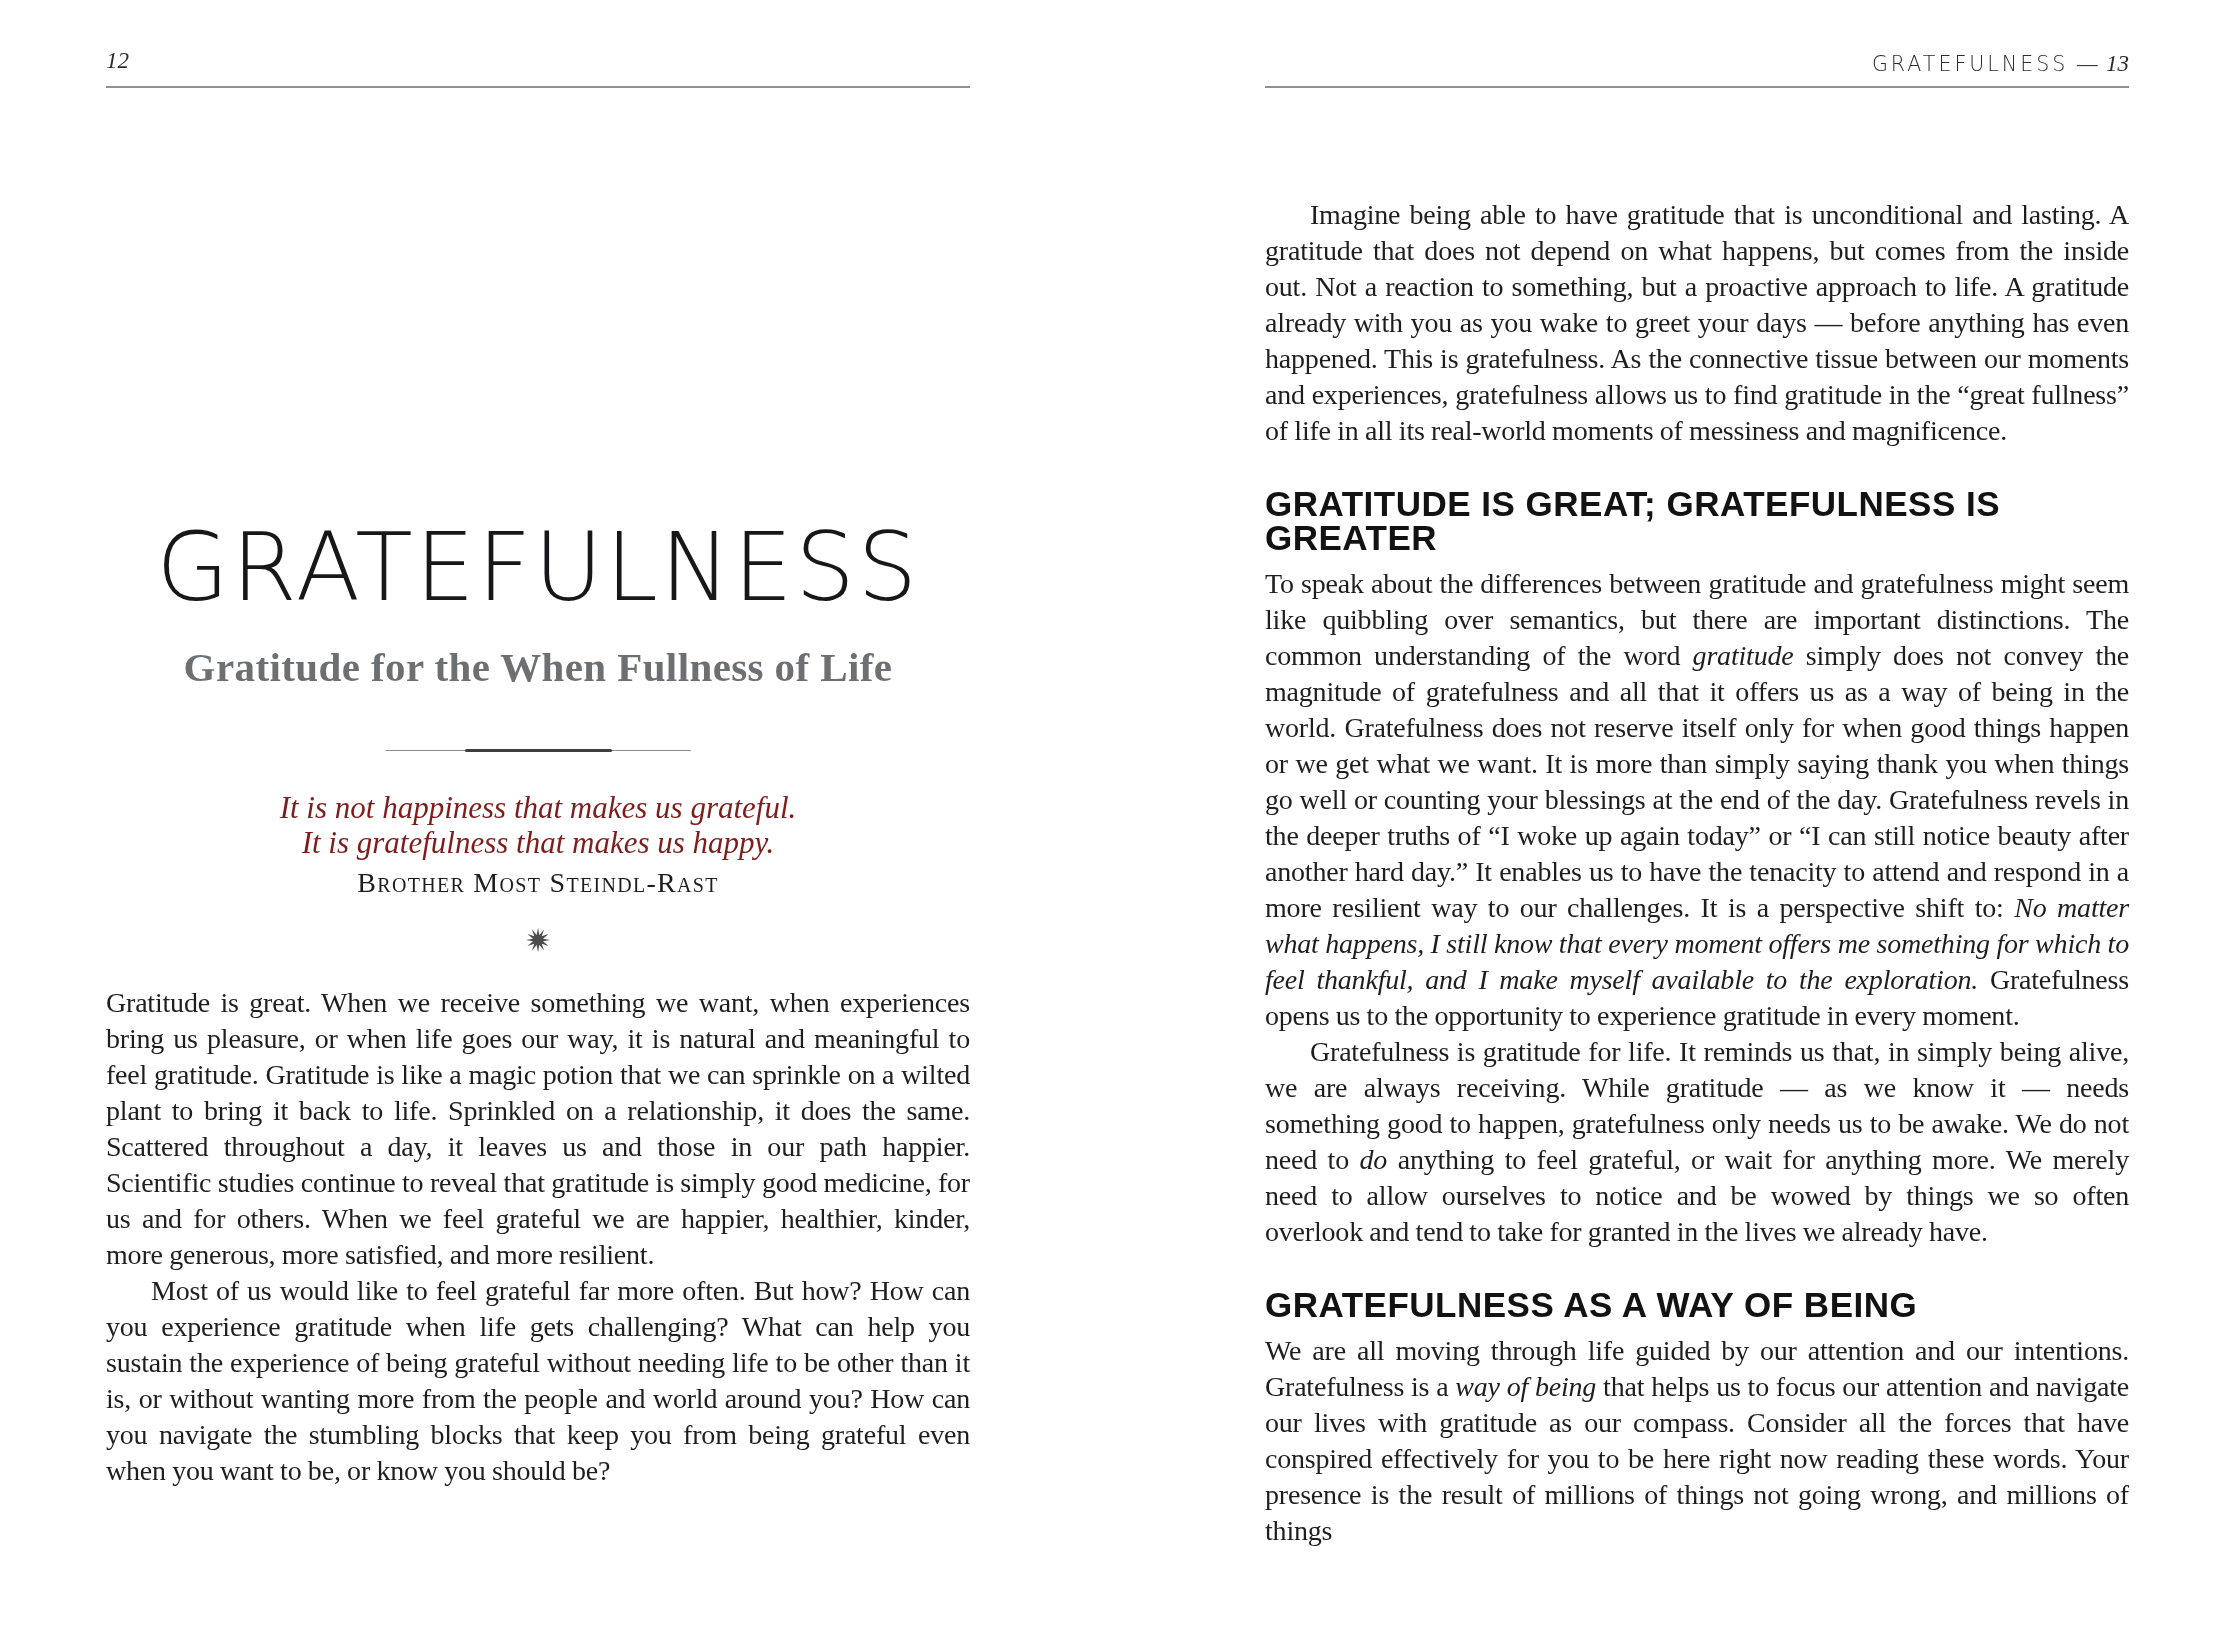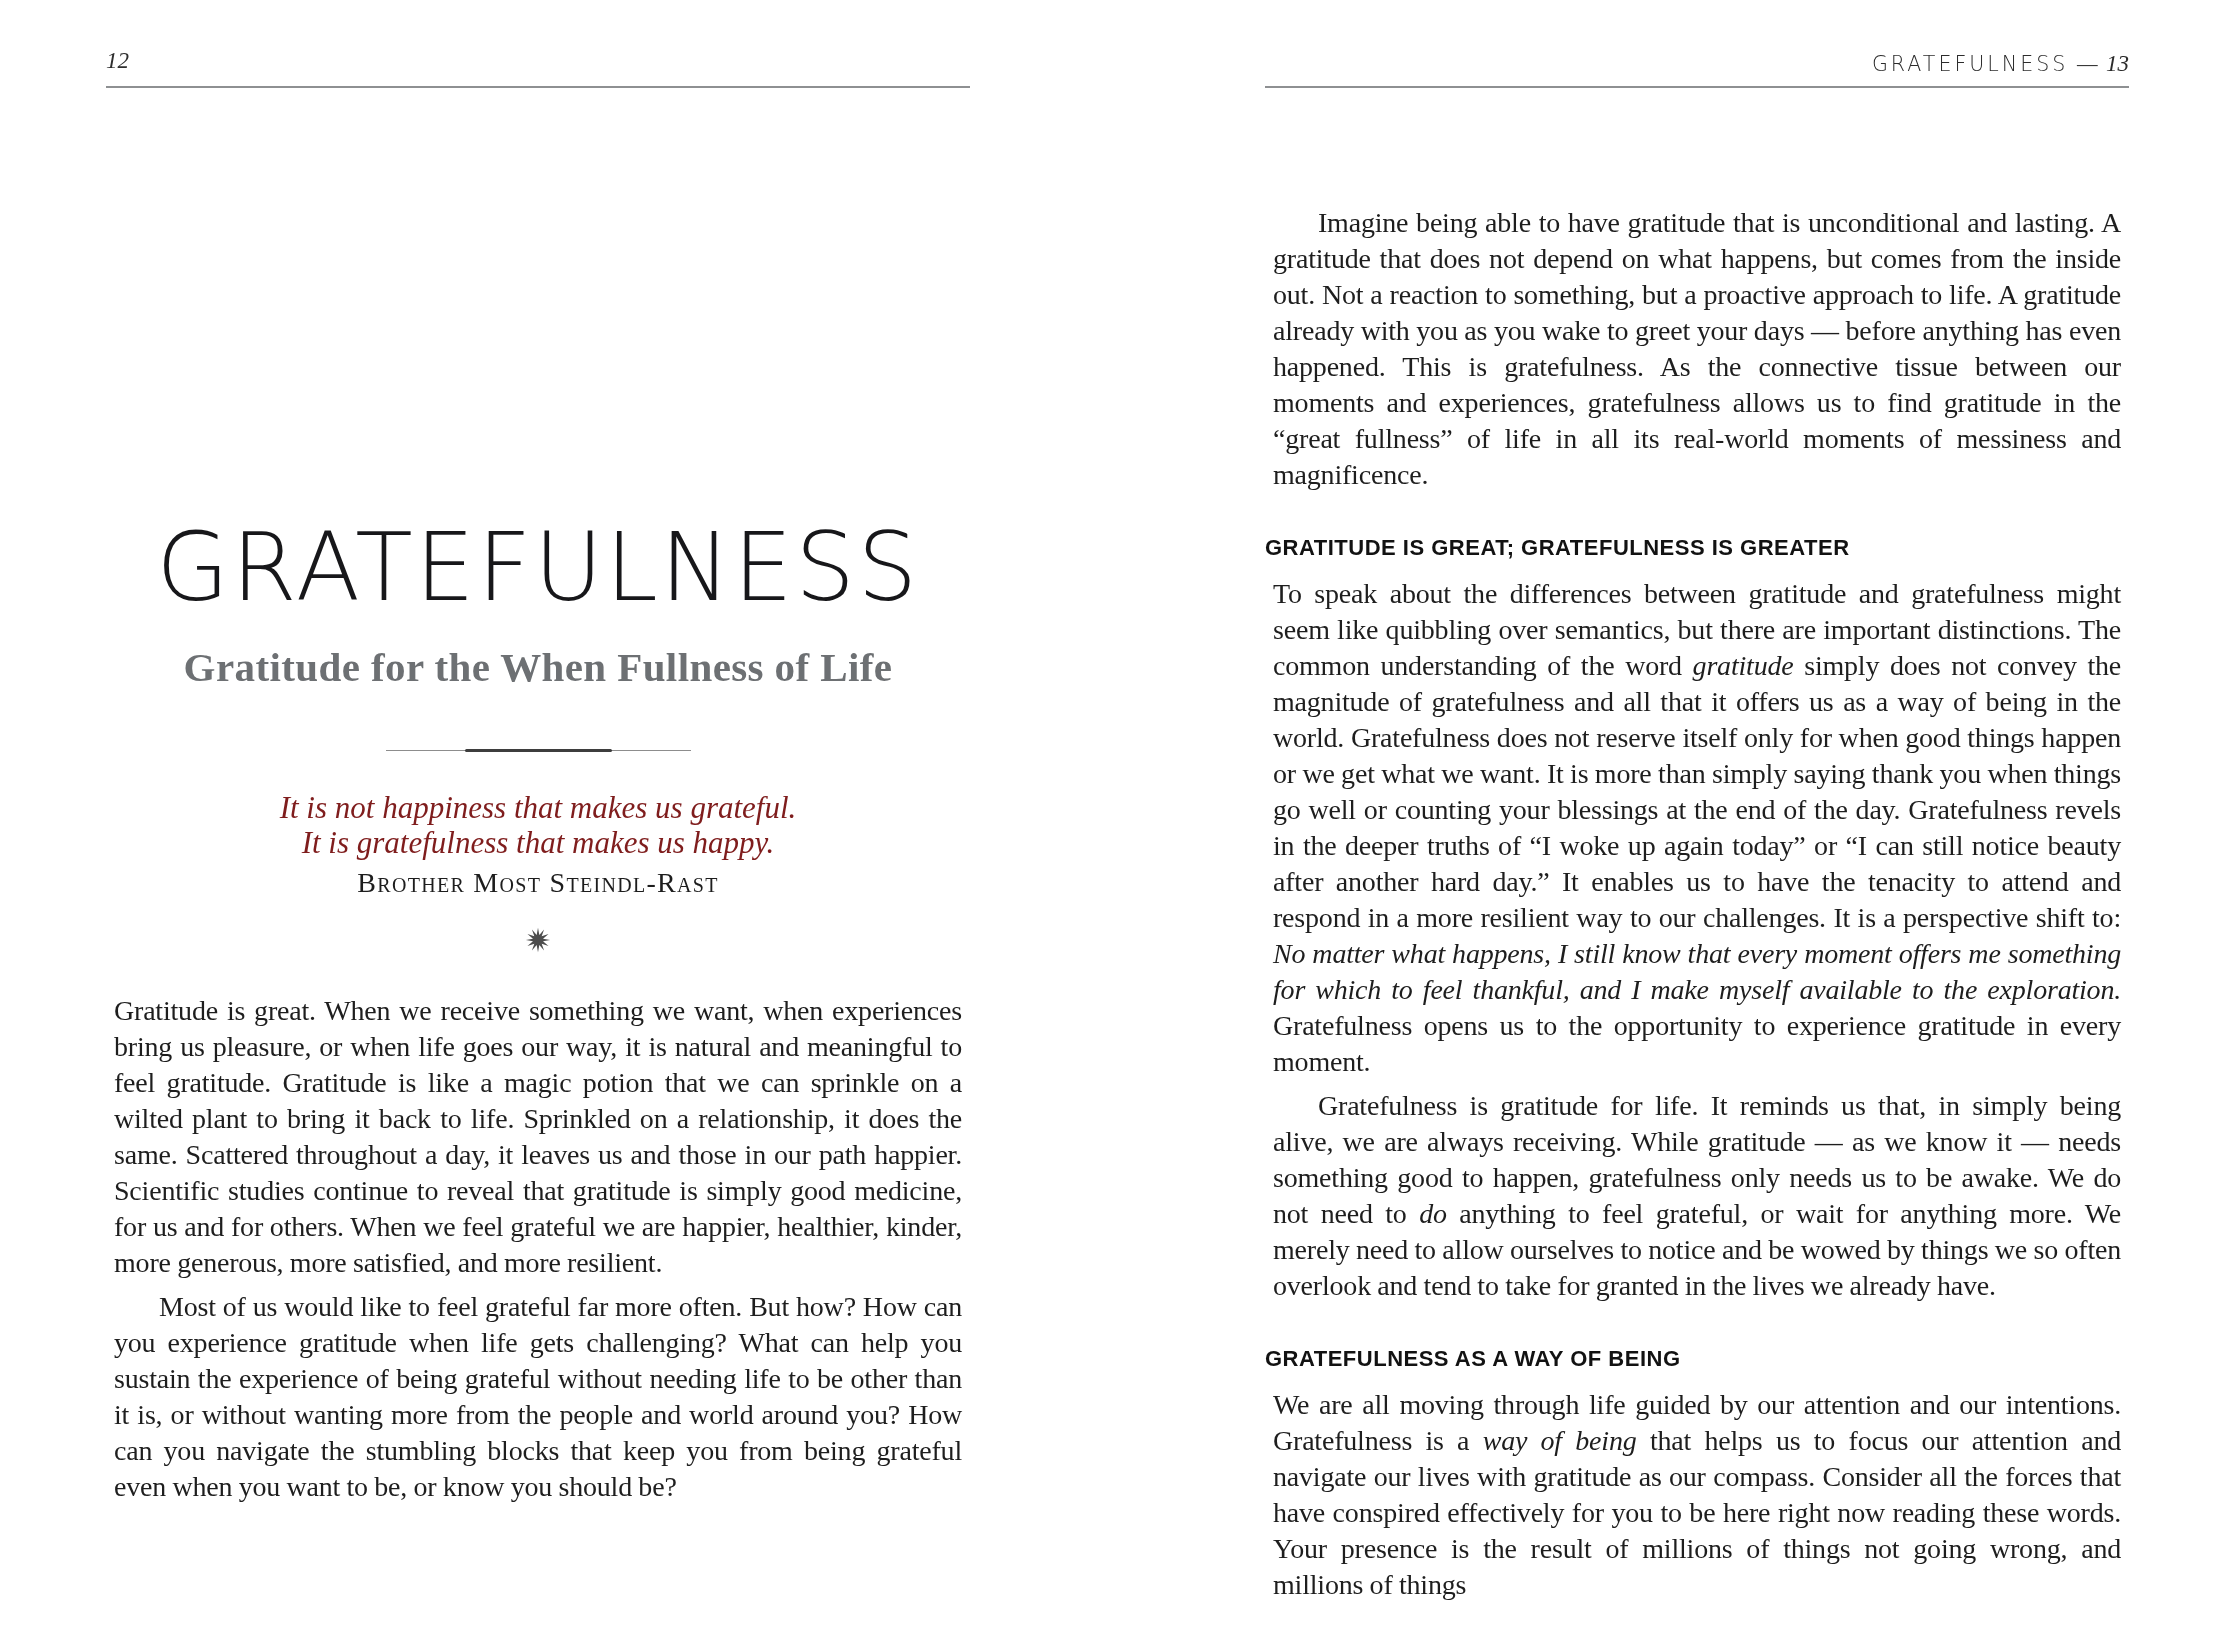--- a/index.html
+++ b/index.html
@@ -39,26 +39,26 @@
        font-style:italic;font-size:31px;line-height:35px;color:#7f1d1d;}
   .epigraph-attr{position:absolute;top:867px;width:100%;text-align:center;
        font-variant:small-caps;font-size:28px;letter-spacing:1.3px;color:#1d1d1d;}
   .ornament{position:absolute;top:927px;width:100%;text-align:center;}
   .ornament svg{display:inline-block;}
 
   
   .body-flow{position:absolute;width:100%;}
   #left-body{top:985px;}
   #right-body{top:197px;}
-  .body-flow p{margin:8px;font-size:28px;line-height:36px;text-align:justify;
+  .body-flow p{margin:0;font-size:28px;line-height:36px;text-align:justify;
        letter-spacing:-0.2px;word-spacing:-0.4px;color:#1e1e1e;}
   .body-flow p.indent{text-indent:45px;}
   .body-flow .it{font-style:italic;}
   .section-heading{margin:38px 0 11px 0;font-family:"Liberation Sans",sans-serif;
-       font-weight:bold;font-size:22px;letter-spacing:0.5px;color:#121212;line-height:34px;}
+       font-weight:bold;font-size:35px;letter-spacing:0.5px;color:#121212;line-height:34px;}
 </style>
 </head>
 <body>
 
 <div class="page-col" id="left-col">
   <div class="folio">12</div>
   <div class="head-rule"></div>
 
   <div class="chapter-title">GRATEFULNESS</div>
   <div class="chapter-subtitle">Gratitude for the When Fullness of Life</div>

